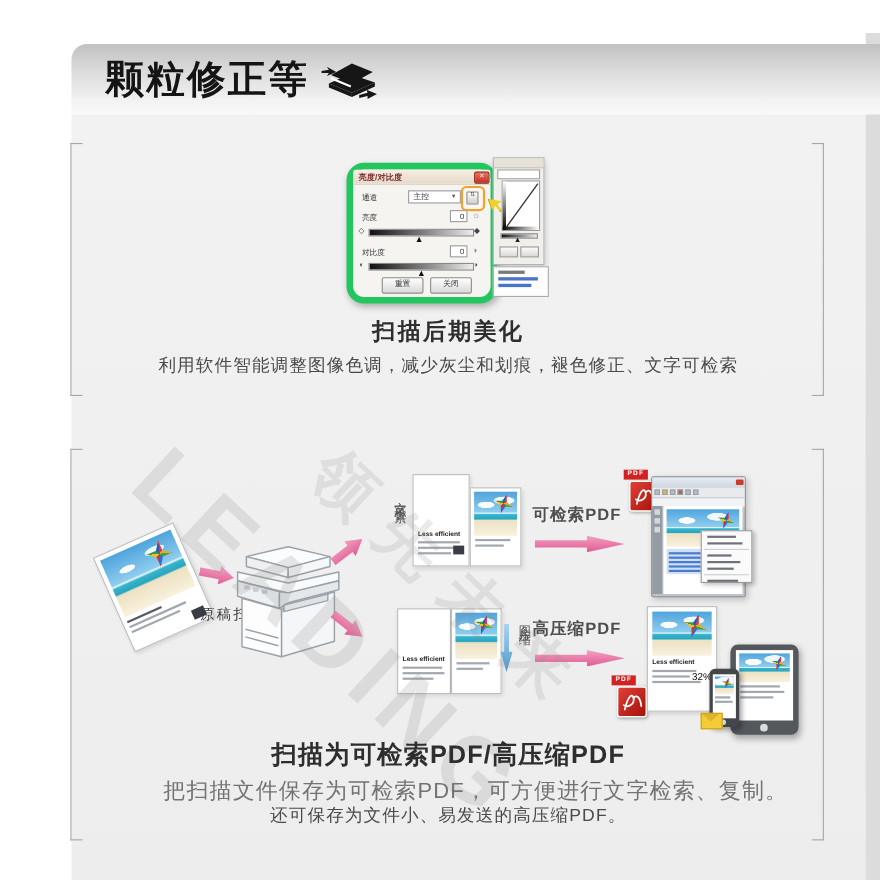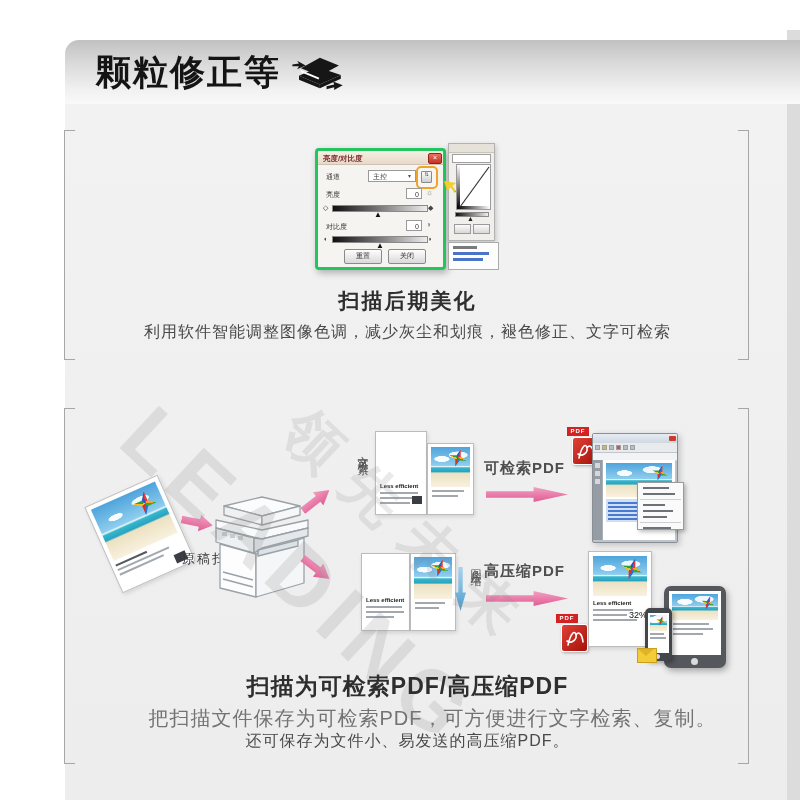--- a/index.html
+++ b/index.html
@@ -28,22 +28,22 @@
   
   .centerband{left:65px;width:685px;text-align:center;}
   .s-heading{font-weight:bold;color:#2e2e2e;}
   .s1-heading{top:287px;font-size:21px;letter-spacing:2px;}
   .s1-desc{top:322px;font-size:16px;color:#4a4a4a;letter-spacing:1px;}
   .s2-heading{top:671px;font-size:23px;letter-spacing:1px;}
   .s2-desc1{top:705px;font-size:20px;color:#737373;letter-spacing:1px;padding-left:25px;}
   .s2-desc2{top:731px;font-size:16px;color:#4a4a4a;letter-spacing:1px;}
 
   
-  .dialog{left:315px;top:148px;width:125px;height:116px;background:#f6f4f0;border:3px solid #22c55e;
-          border-radius:4px;box-shadow:2px 3px 7px rgba(0,0,0,.28);font-size:7px;color:#333;}
+  .dialog{left:315px;top:148px;width:125px;height:116px;background:#f6f4f0;border:6px solid #22c55e;
+          border-radius:16px;box-shadow:2px 3px 7px rgba(0,0,0,.28);font-size:7px;color:#333;}
   .dlg-title{left:0;top:0;width:100%;height:13px;border-radius:3px 3px 0 0;
              background:linear-gradient(180deg,#f7efe4,#e6dac9);border-bottom:1px solid #cfc2b0;}
   .dlg-title-text{left:5px;top:3px;font-size:7.5px;font-weight:bold;color:#7d2d2d;}
   .dlg-close{left:110px;top:2px;width:12px;height:9px;background:linear-gradient(180deg,#ef7060,#c23227);
              border:1px solid #8e241c;border-radius:2px;color:#fff;font-size:7px;line-height:8px;text-align:center;}
   .dlg-label{left:8px;font-size:7px;color:#333;}
   .dlg-drop{left:50px;top:19px;width:48px;height:12px;background:#fff;border:1px solid #9a9a9a;line-height:12px;padding-left:4px;box-sizing:border-box;}
   .dlg-drop-arrow{left:90px;top:21px;font-size:6px;color:#555;}
   .spin-hilite{left:98px;top:15px;width:18px;height:19px;border:2px solid #f0a22c;border-radius:5px;background:rgba(255,255,255,.2);}
   .spin-btn{left:3px;top:3px;width:9px;height:10px;background:linear-gradient(180deg,#fdfdfd,#cfcfcf);border:1px solid #8a8a8a;border-radius:1px;font-size:5px;line-height:5px;text-align:center;color:#444;}

